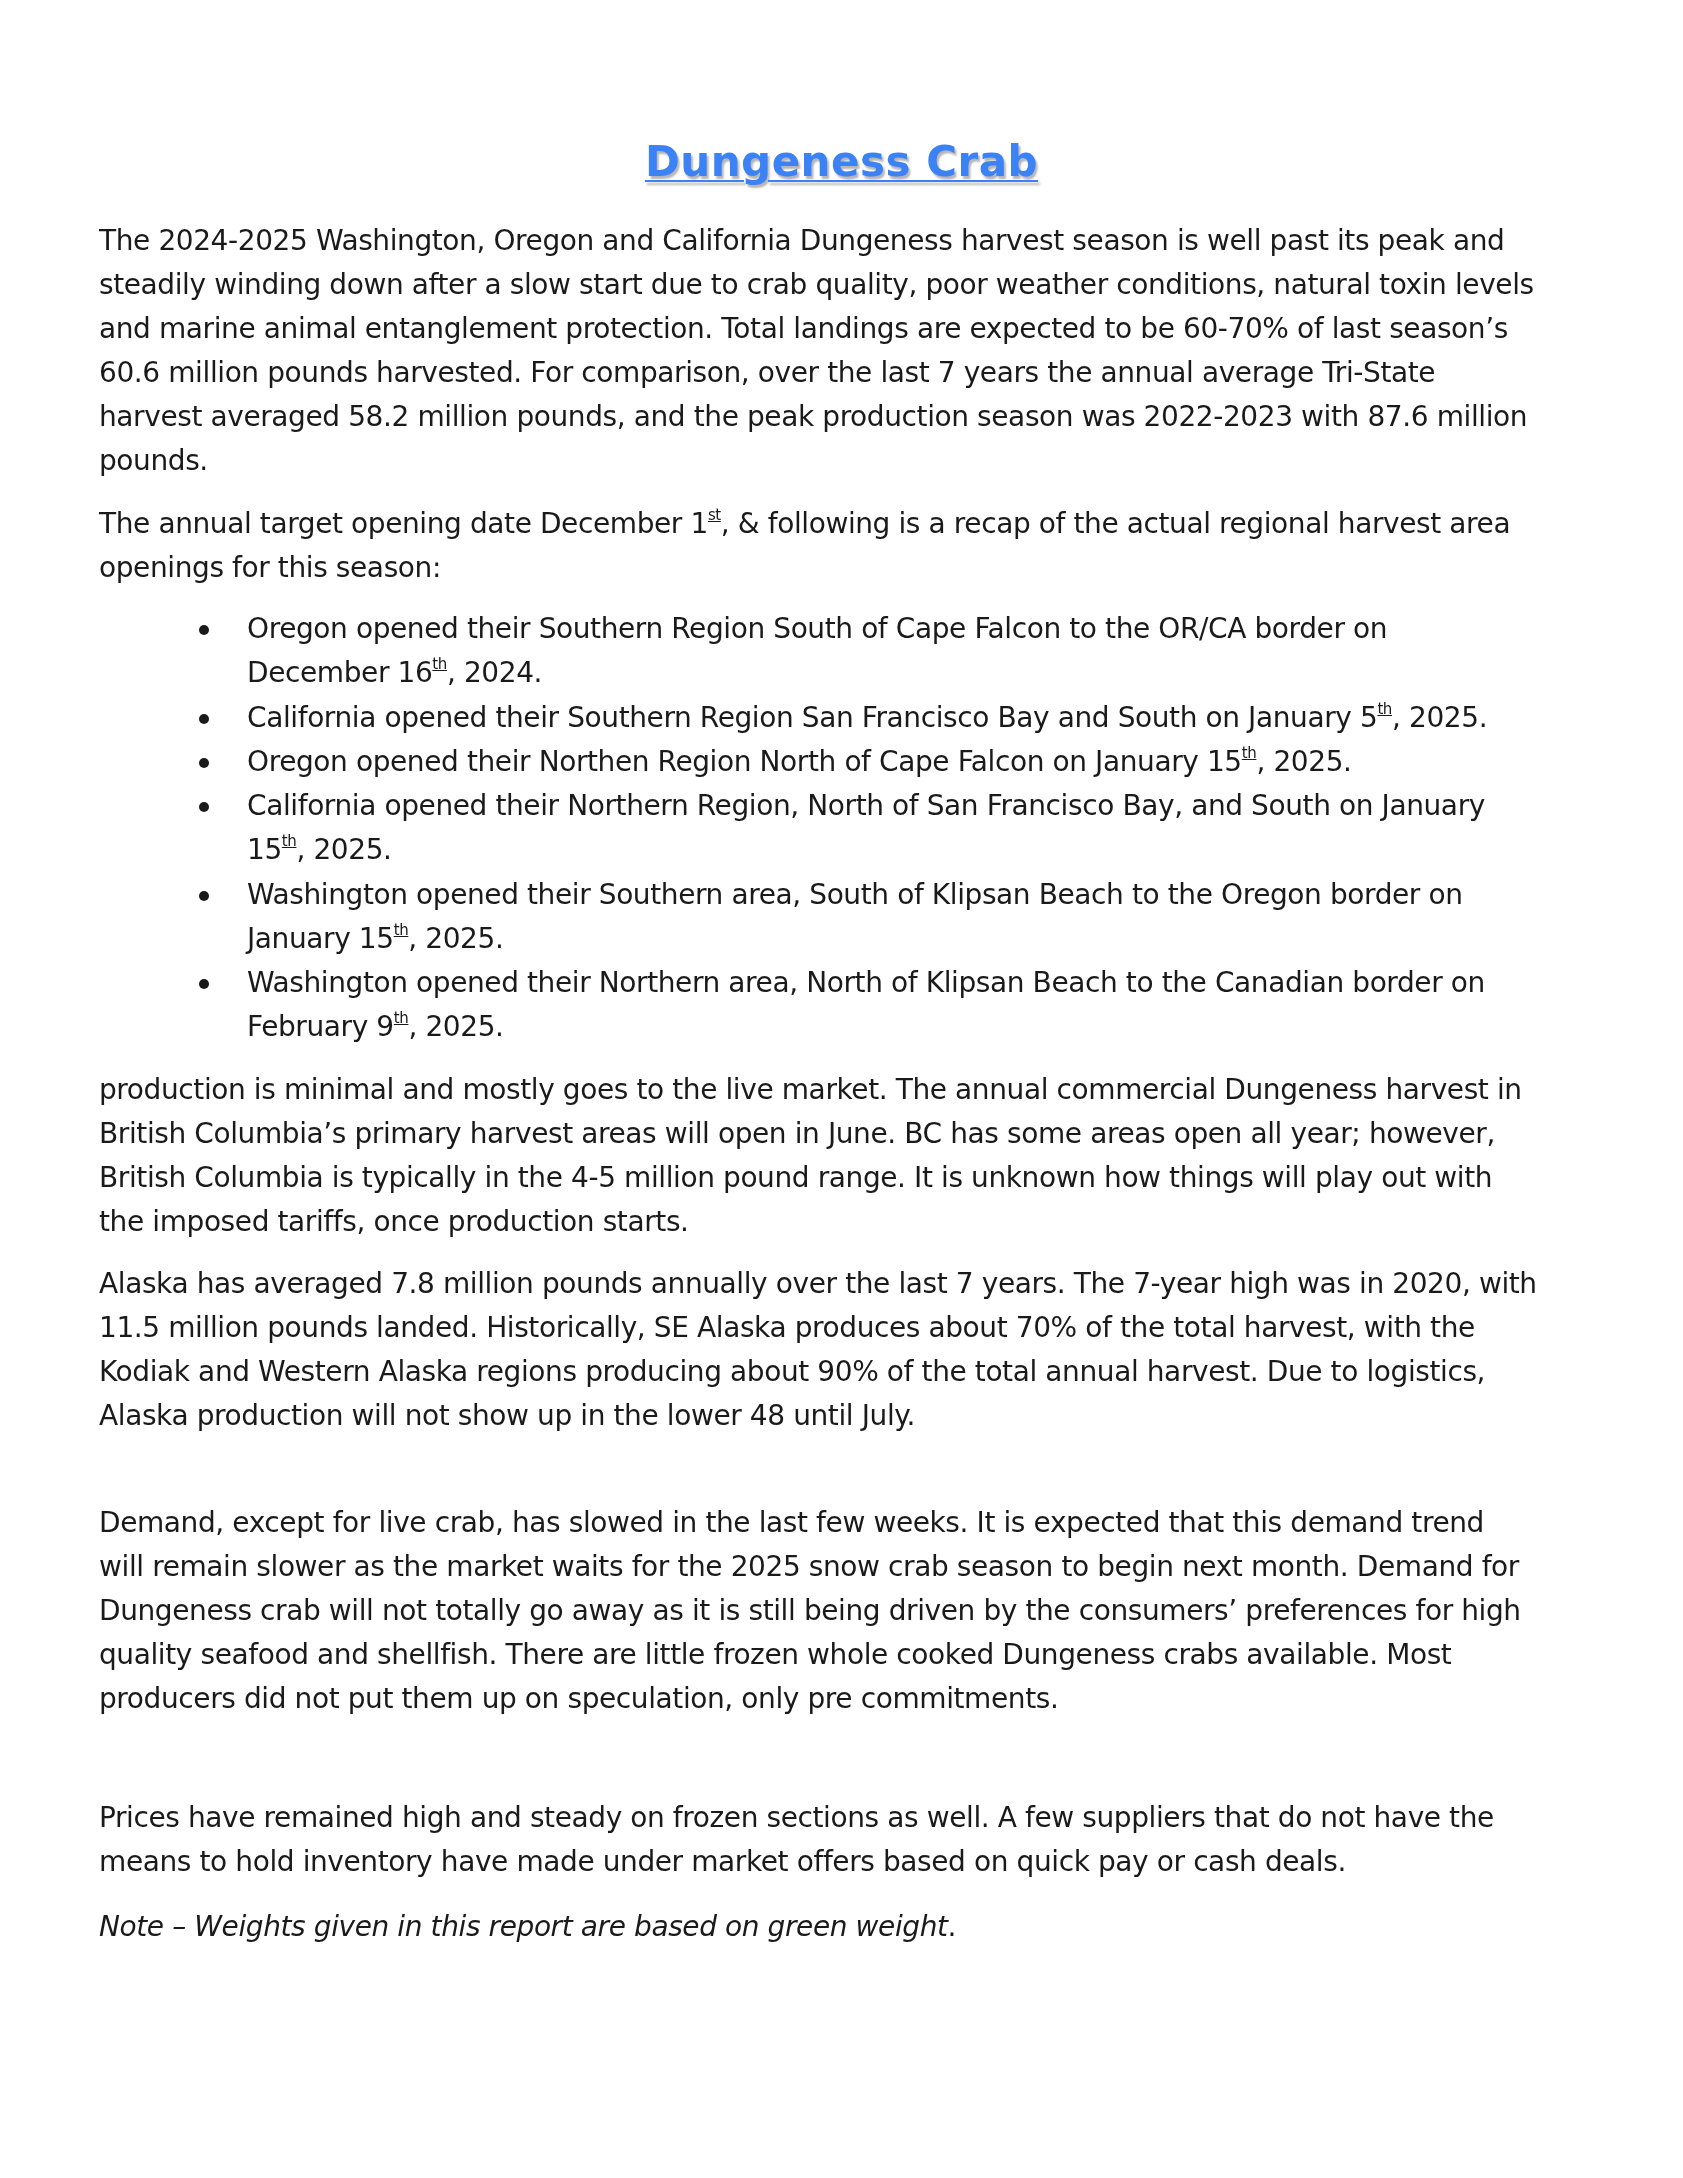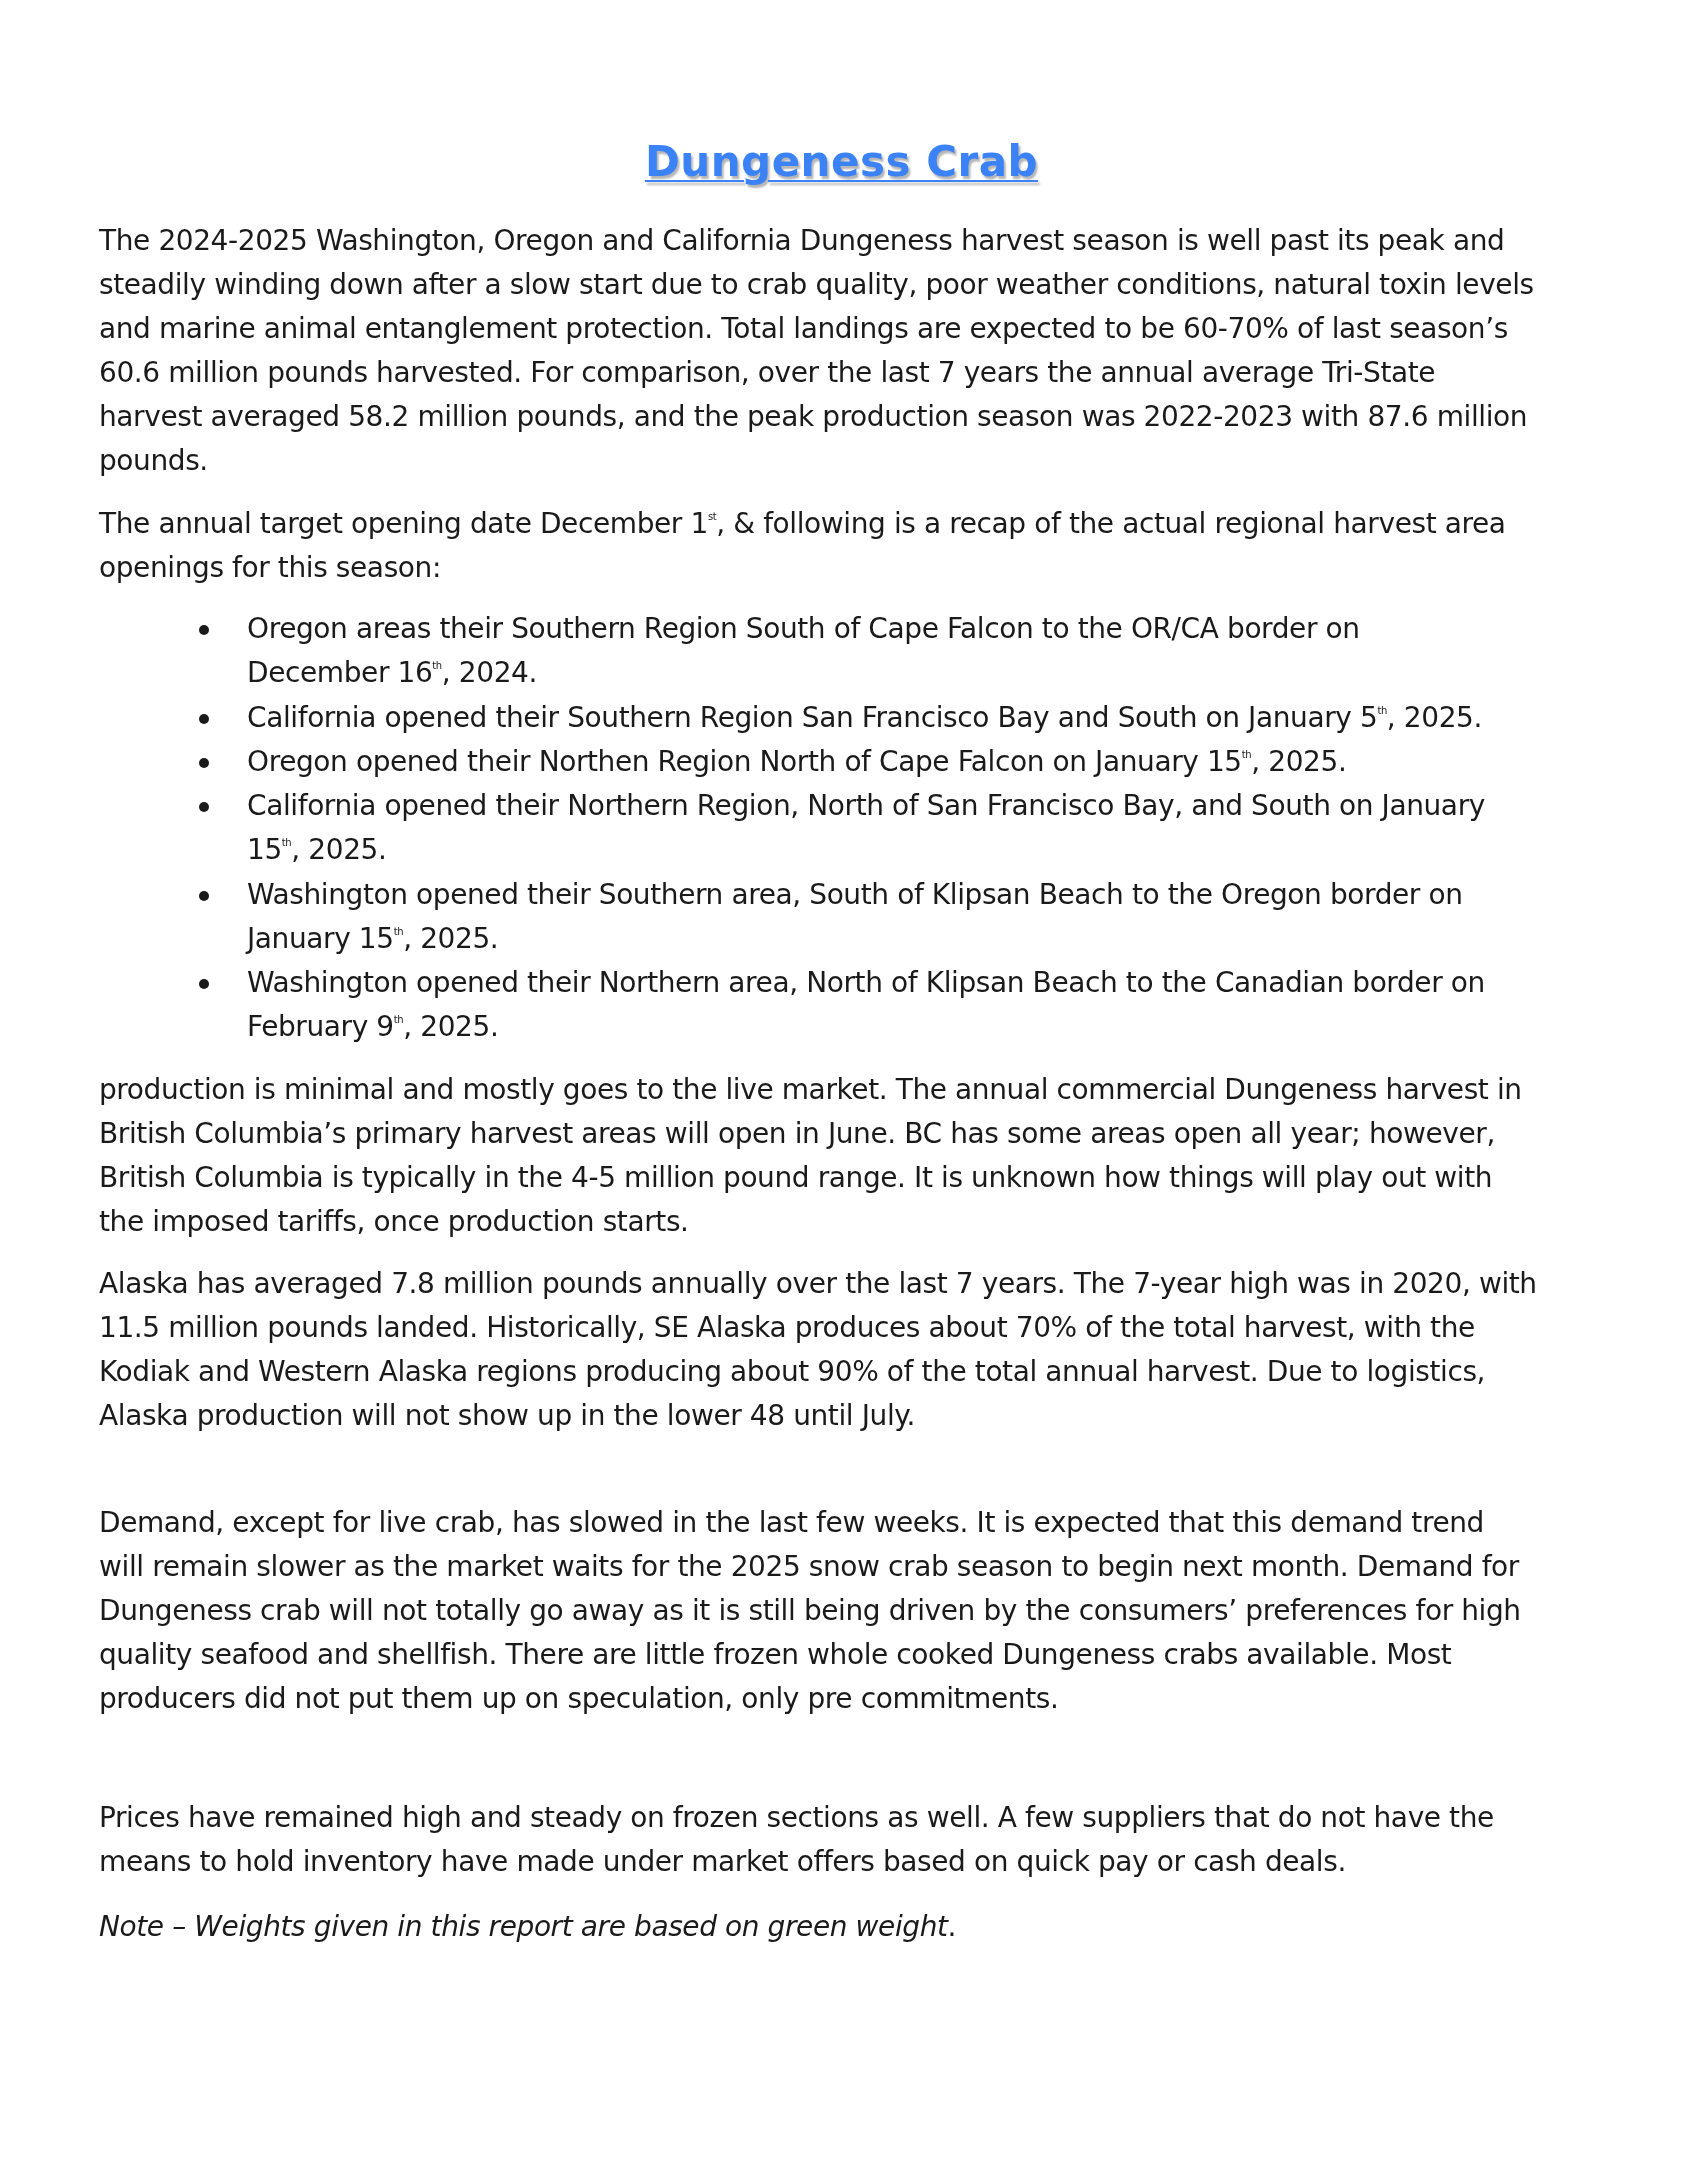--- a/index.html
+++ b/index.html
@@ -24,21 +24,21 @@
   }
   .block {
     position: absolute; left: 0; width: 1505px;
     font-size: 28px;
     line-height: 44px;
     font-weight: normal;
     white-space: nowrap;
     letter-spacing: -0.4px;
   }
   .line { display: block; height: 44px; }
-  sup { font-size: 10px; line-height: 0; vertical-align: 13px; }
+  sup { font-size: 15px; line-height: 0; vertical-align: 13px; text-decoration: underline; }
   .bullets { position: absolute; left: 0; width: 1505px; }
   .bullet-item { position: relative; }
   .bullet-dot {
     position: absolute; left: 100px; width: 10px; height: 10px;
     border-radius: 50%; background: #1a1a1a; top: 18px;
   }
   .bullet-text { position: absolute; left: 148px; white-space: nowrap;
     font-size: 28px; line-height: 44px; letter-spacing: -0.4px; }
   .note { font-style: italic; }
   .note-period { font-style: normal; }
@@ -60,21 +60,21 @@
   </div>
 
   <div class="block" style="top:502px">
     <span class="line"><span>The annual target opening date December 1</span><sup>st</sup><span>, &amp; following is a recap of the actual regional harvest area</span></span>
     <span class="line">openings for this season:</span>
   </div>
 
   <div class="bullets" style="top:607px">
     <div class="bullet-item" style="position:absolute; top:0px; left:0;">
       <span class="bullet-dot"></span>
-      <span class="bullet-text" style="top:0"><span>Oregon areas their Southern Region South of Cape Falcon to the OR/CA border on</span></span>
+      <span class="bullet-text" style="top:0"><span>Oregon opened their Southern Region South of Cape Falcon to the OR/CA border on</span></span>
       <span class="bullet-text" style="top:44px"><span>December 16</span><sup>th</sup><span>, 2024.</span></span>
     </div>
     <div class="bullet-item" style="position:absolute; top:89px; left:0;">
       <span class="bullet-dot"></span>
       <span class="bullet-text" style="top:0"><span>California opened their Southern Region San Francisco Bay and South on January 5</span><sup>th</sup><span>, 2025.</span></span>
     </div>
     <div class="bullet-item" style="position:absolute; top:133px; left:0;">
       <span class="bullet-dot"></span>
       <span class="bullet-text" style="top:0"><span>Oregon opened their Northen Region North of Cape Falcon on January 15</span><sup>th</sup><span>, 2025.</span></span>
     </div>

